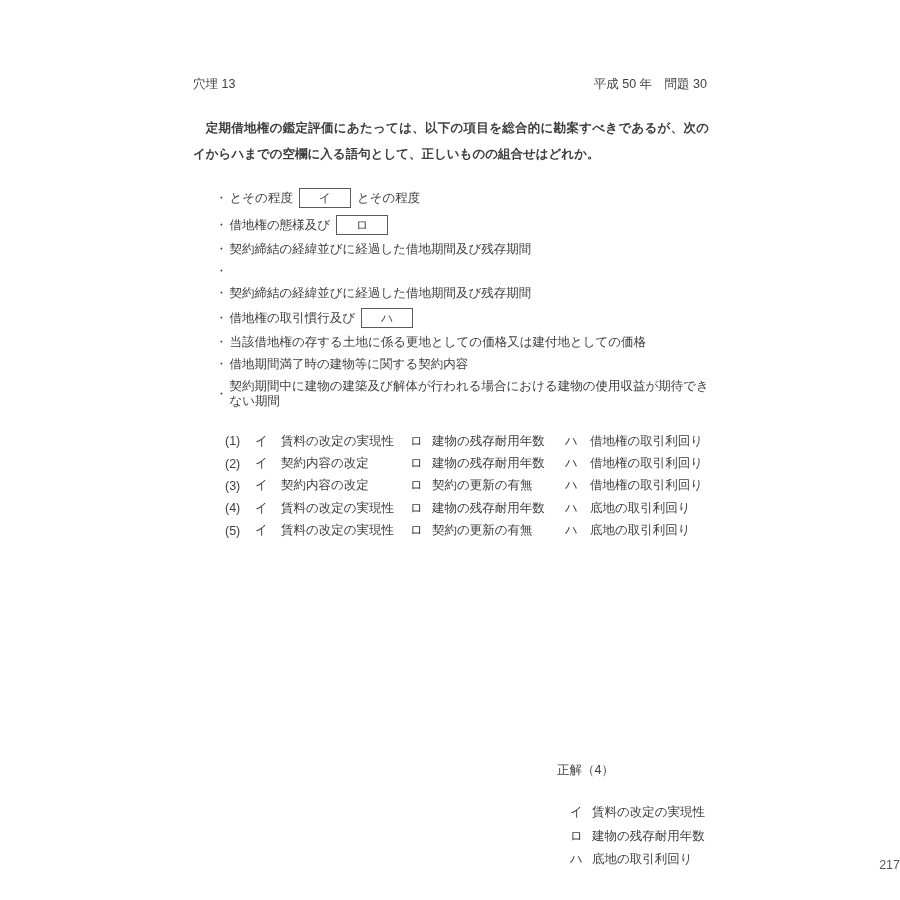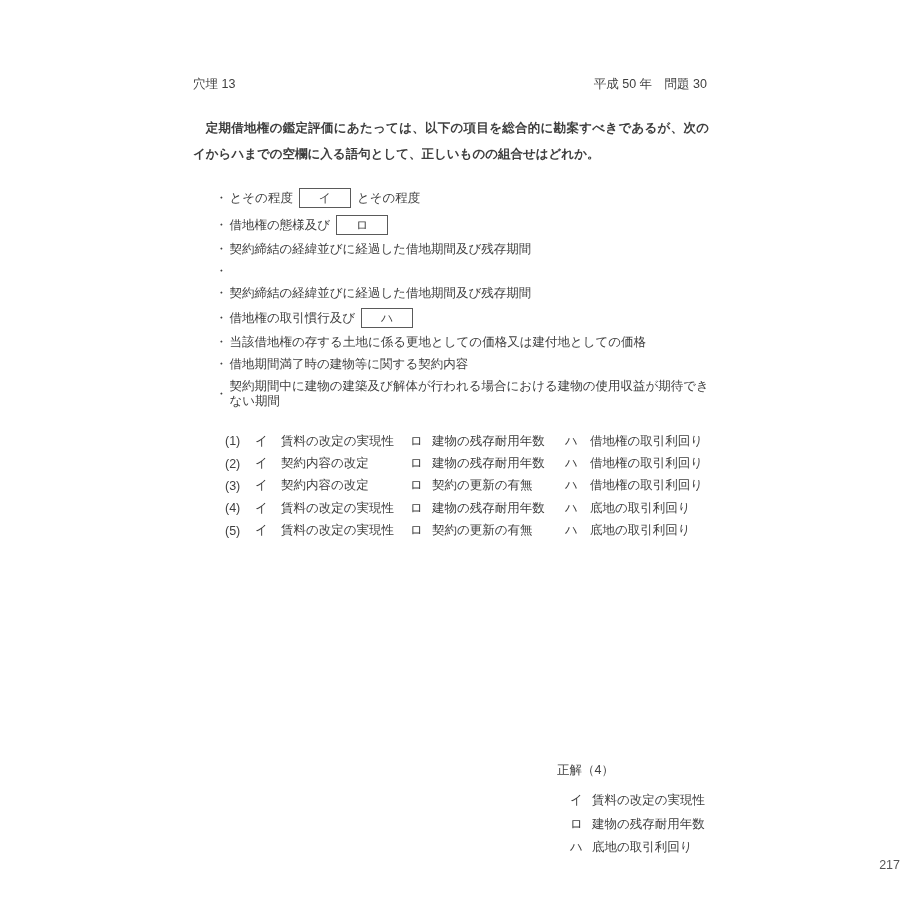--- a/index.html
+++ b/index.html
@@ -75,21 +75,21 @@
     align-items: center;
     font-size: 12.5px;
   }
   .answer {
     position: absolute;
     top: 762px;
     left: 557px;
     font-size: 12.5px;
   }
   .answer-title {
-    margin-bottom: 10px;
+    margin-bottom: 22px;
   }
   .answer-line {
     display: grid;
     grid-template-columns: 22px auto;
     margin-left: 13px;
     height: 23.5px;
     align-items: center;
   }
   .page-number {
     position: absolute;

